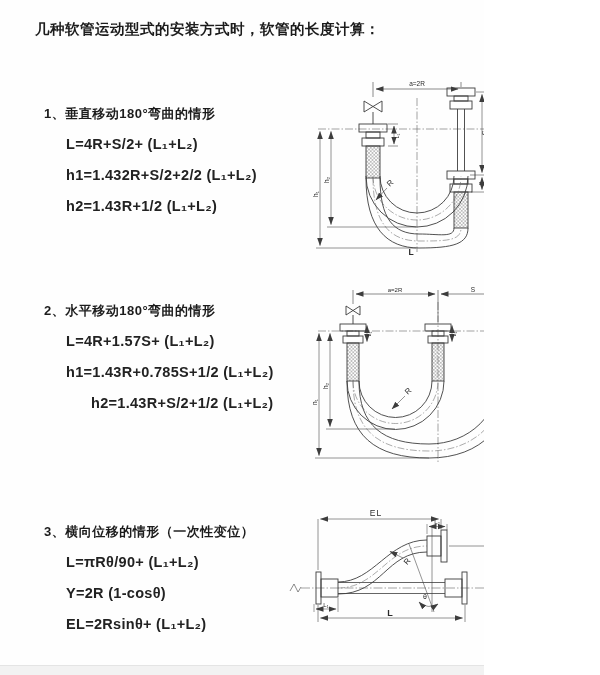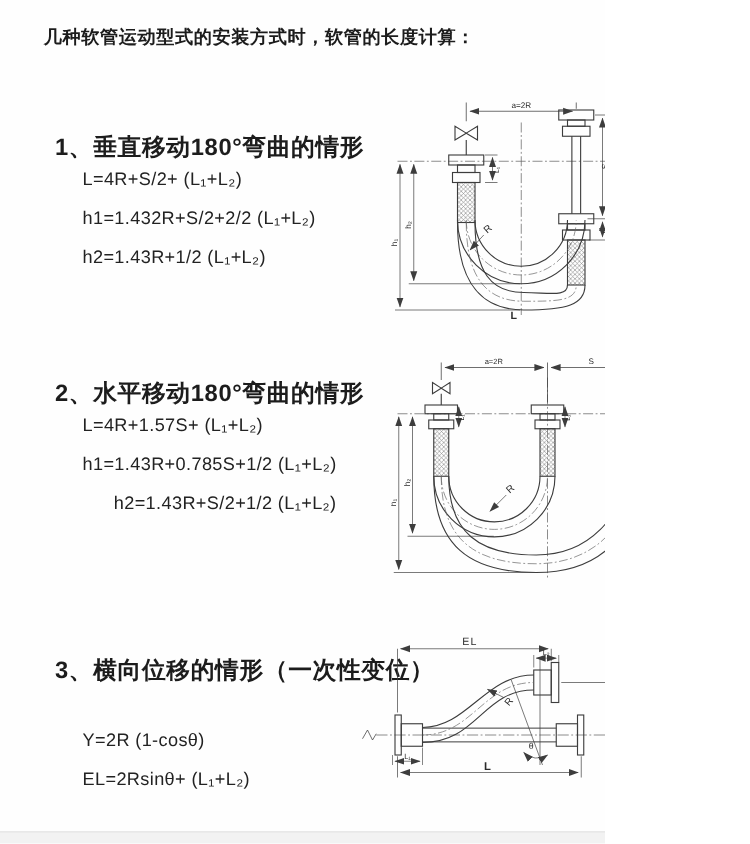--- a/index.html
+++ b/index.html
@@ -1,22 +1,22 @@
 <!DOCTYPE html>
 <html><head>
 <meta charset="utf-8">
 <style>
   html,body{margin:0;padding:0;background:#fff;}
   .page{
     position:relative;width:484px;height:675px;background:#fefefe;overflow:hidden;
     font-family:"Liberation Sans","DejaVu Sans",sans-serif;color:#1c1c1c;
   }
   .doc-title{position:absolute;left:35px;top:20px;font-size:14.5px;font-weight:700;letter-spacing:.5px;}
-  .sec-heading{position:absolute;font-size:19px;font-weight:700;letter-spacing:.5px;}
-  .formula{position:absolute;font-size:14.5px;font-weight:400;letter-spacing:.3px;color:#222;}
+  .sec-heading{position:absolute;font-size:13px;font-weight:700;letter-spacing:.5px;}
+  .formula{position:absolute;font-size:14.5px;font-weight:700;letter-spacing:.3px;color:#222;}
   .diagram{position:absolute;}
   svg{display:block;}
   svg text{font-family:"Liberation Sans","DejaVu Sans",sans-serif;fill:#2b2b2b;}
   .bottom-strip{position:absolute;left:0;bottom:0;width:600px;height:9px;background:#f2f2f2;border-top:1px solid #e4e4e4;}
 </style>
 </head>
 <body>
 
 <div class="page">
 
@@ -225,20 +225,21 @@
       </g>
 
       <g stroke="#3d3d3d" stroke-width="0.55" fill="none">
         <path d="M92,112 L79,125" marker-end="url(#d2-ae)"></path>
         <text x="97" y="109" font-size="8" text-anchor="middle" transform="rotate(-42 97 109)" stroke="none">R</text>
       </g>
     </svg>
   </div>
 
   <div class="sec-heading" style="left:44px;top:523px;">3、横向位移的情形（一次性变位）</div>
+  <div class="formula" style="left:66px;top:554px;">L=πRθ/90+ (L₁+L₂)</div>
   <div class="formula" style="left:66px;top:585px;">Y=2R (1-cosθ)</div>
   <div class="formula" style="left:66px;top:616px;">EL=2Rsinθ+ (L₁+L₂)</div>
 
   <div class="diagram" style="left:286px;top:506px;width:300px;height:128px;">
     <svg viewBox="0 0 300 128" width="300" height="128">
       <defs>
         <marker id="d3-ae" markerWidth="8" markerHeight="8" refX="7.5" refY="4" orient="auto" markerUnits="userSpaceOnUse">
             <path d="M0,1.2 L8,4 L0,6.8 Z" fill="#3d3d3d"></path>
           </marker>
         <marker id="d3-as" markerWidth="8" markerHeight="8" refX="0.5" refY="4" orient="auto" markerUnits="userSpaceOnUse">

